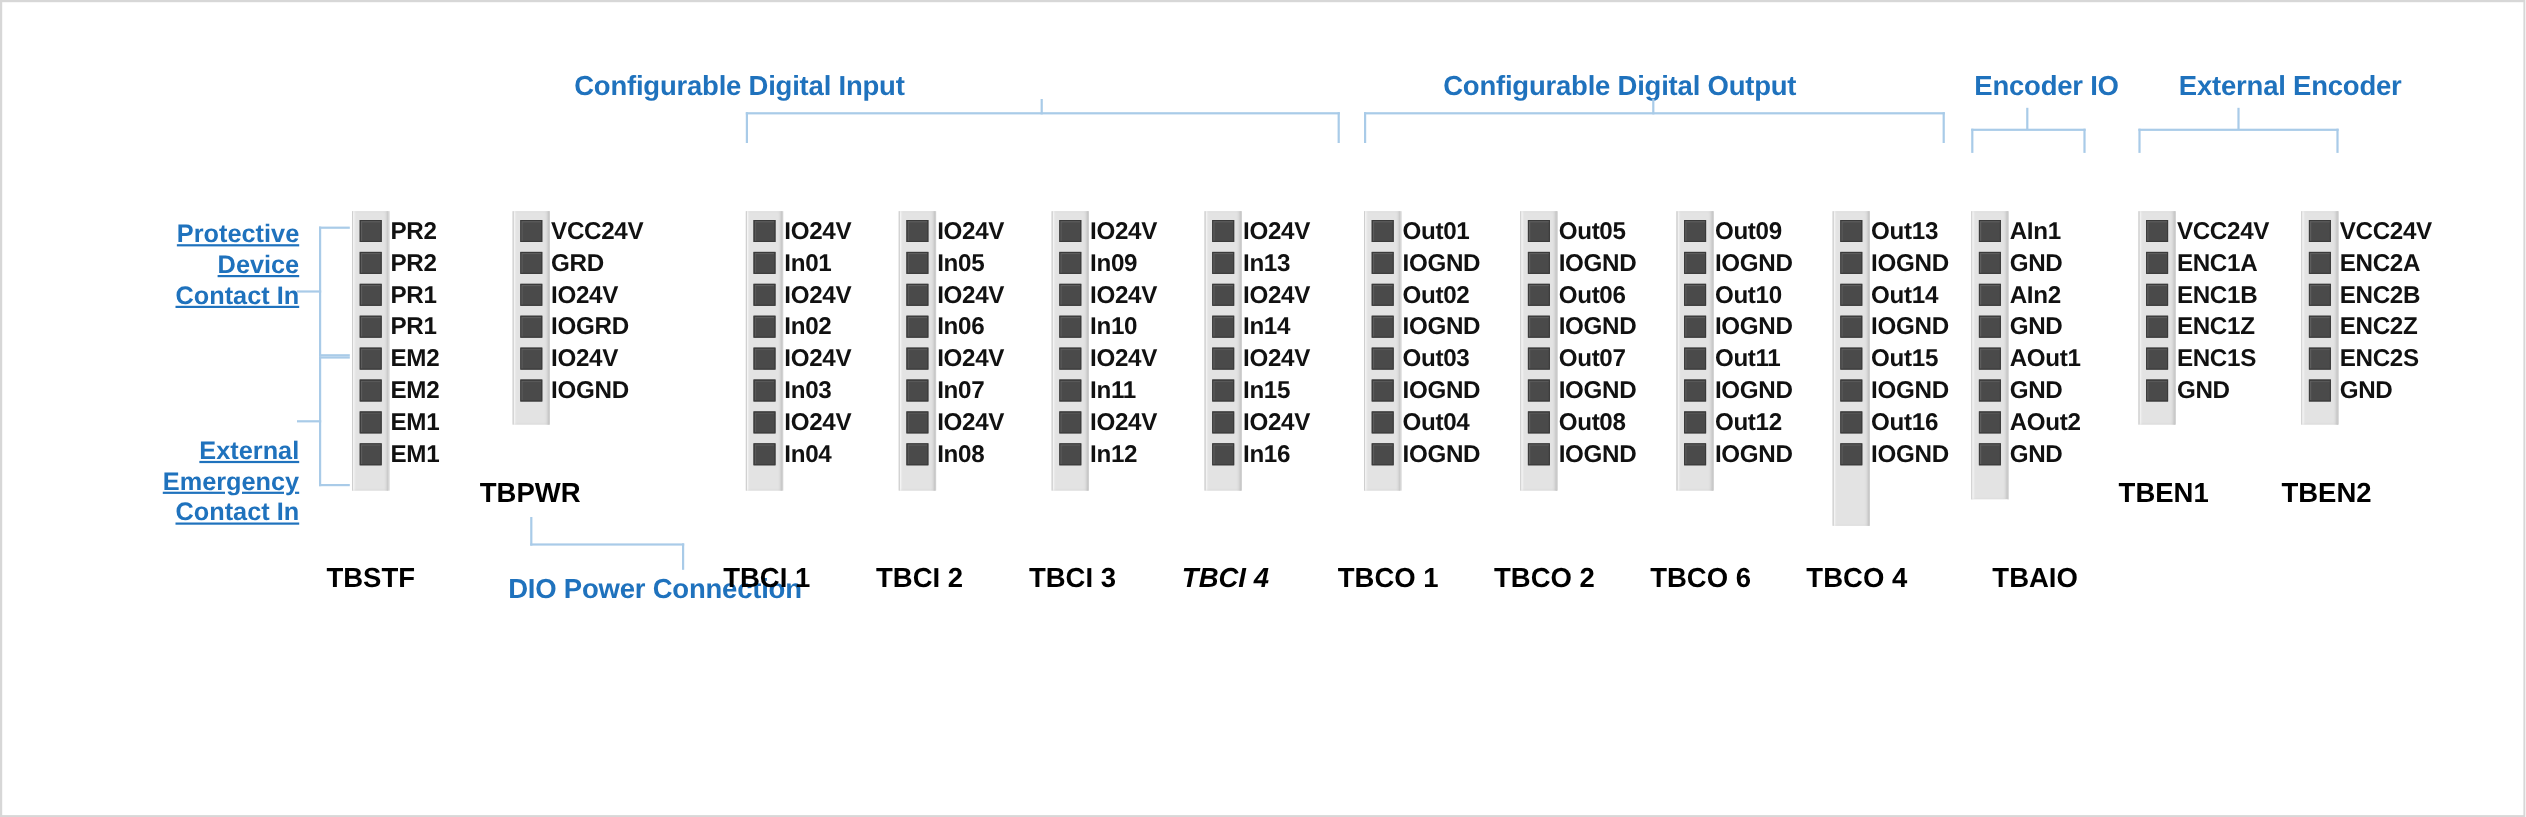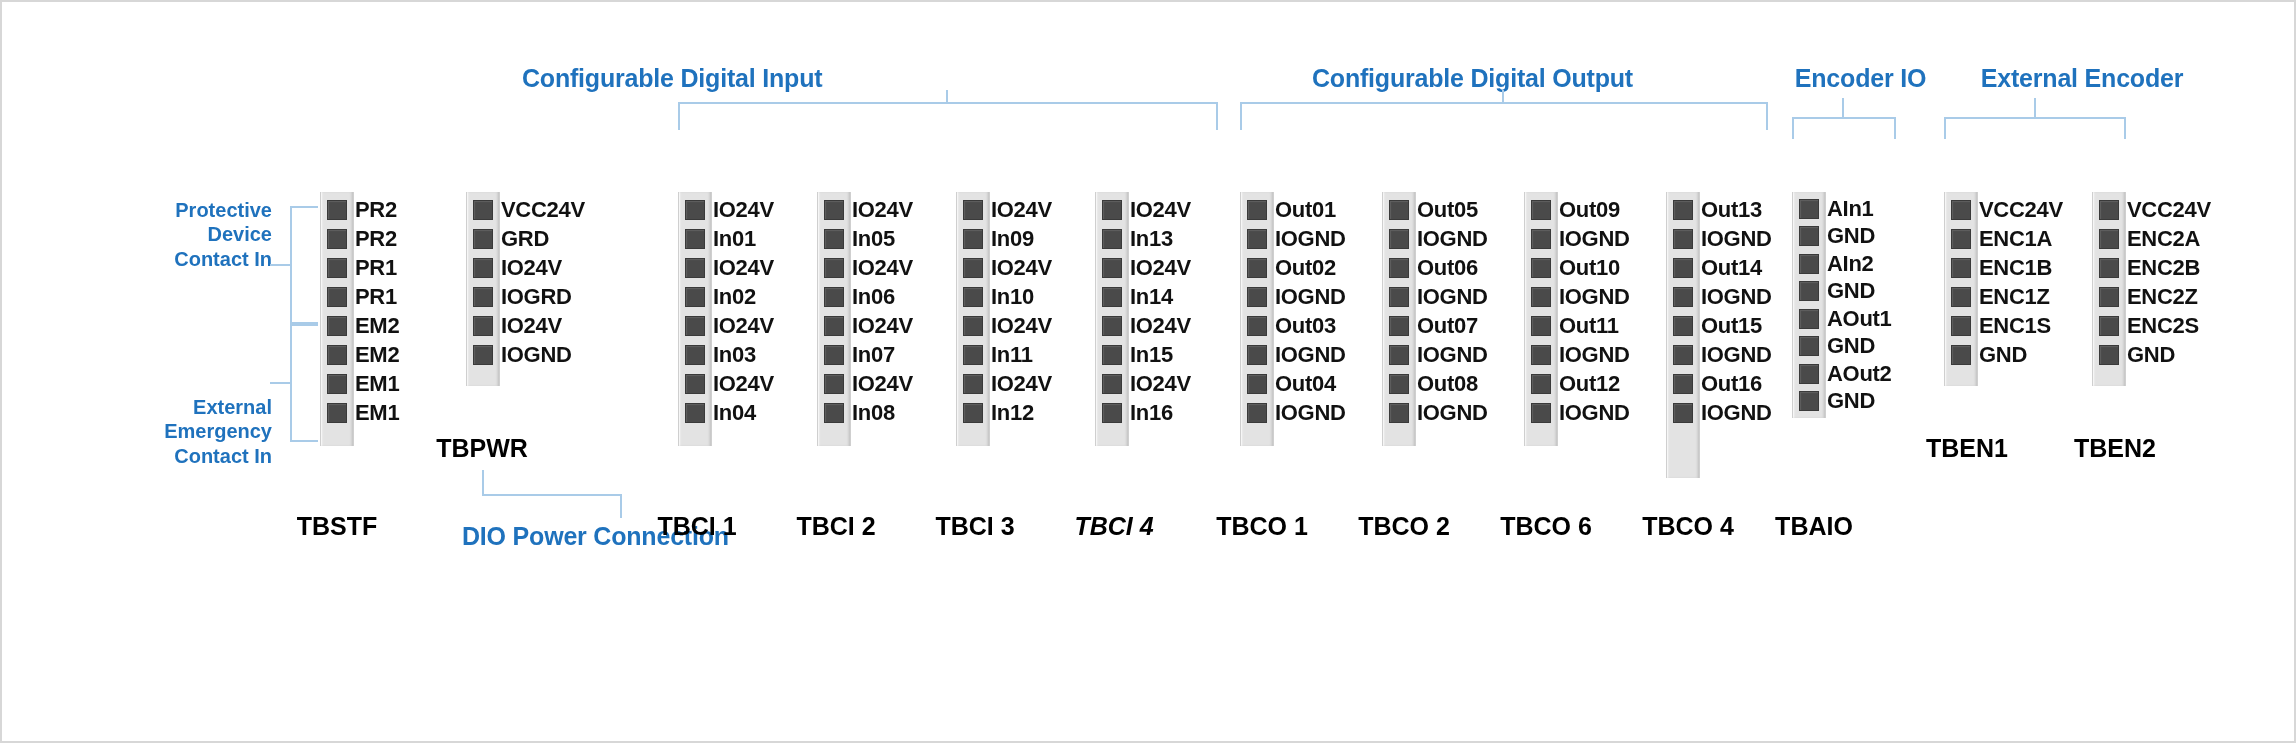--- a/index.html
+++ b/index.html
@@ -31,24 +31,25 @@
     letter-spacing: -0.2px;
     white-space: nowrap;
     text-align: center;
     line-height: 1.18;
   }
 
   
   .side-title {
     color: #1f72bd;
     font-weight: bold;
-    font-size: 20px;
+    font-size: 23px;
     line-height: 1.22;
     text-align: right;
     white-space: pre-line;
+    text-decoration: underline;
   }
 
   
   .block-caption {
     color: #000000;
     font-weight: bold;
     font-size: 25px;
     white-space: nowrap;
     text-align: center;
   }
@@ -519,21 +520,21 @@
         <div class="pin"></div>
         <div class="pin-label">Out16</div>
       </div>
       <div class="pin-row">
         <div class="pin"></div>
         <div class="pin-label">IOGND</div>
       </div>
     </div>
   <div class="abs block-caption" style="left:1611px; top:510px; width:150px;">TBCO 4</div>
 
-  <div class="strip" style="left:1790px; top:190px; width:34px; height:226px;">
+  <div class="strip" style="left:1790px; top:190px; width:34px; height:262px;">
       <div class="pin-row">
         <div class="pin"></div>
         <div class="pin-label">AIn1</div>
       </div>
       <div class="pin-row">
         <div class="pin"></div>
         <div class="pin-label">GND</div>
       </div>
       <div class="pin-row">
         <div class="pin"></div>
@@ -553,21 +554,21 @@
       </div>
       <div class="pin-row">
         <div class="pin"></div>
         <div class="pin-label">AOut2</div>
       </div>
       <div class="pin-row">
         <div class="pin"></div>
         <div class="pin-label">GND</div>
       </div>
     </div>
-  <div class="abs block-caption" style="left:1737px; top:510px; width:150px;">TBAIO</div>
+  <div class="abs block-caption" style="left:1737px; top:510px; width:150px;text-align:right;">TBAIO</div>
 
   <div class="strip" style="left:1942px; top:190px; width:34px; height:194px;">
       <div class="pin-row">
         <div class="pin"></div>
         <div class="pin-label">VCC24V</div>
       </div>
       <div class="pin-row">
         <div class="pin"></div>
         <div class="pin-label">ENC1A</div>
       </div>

